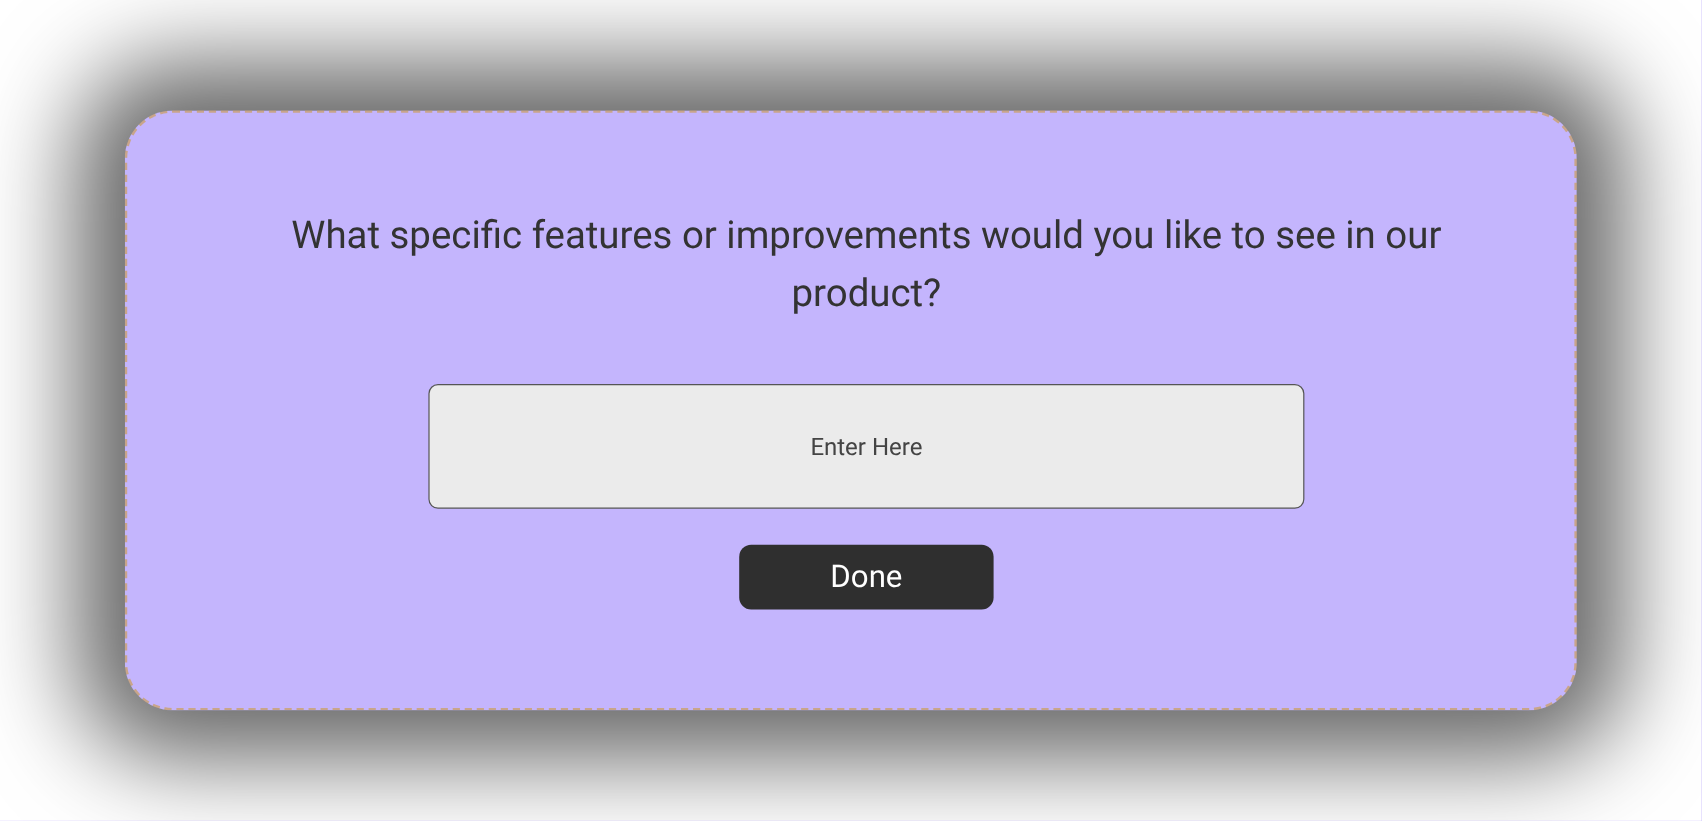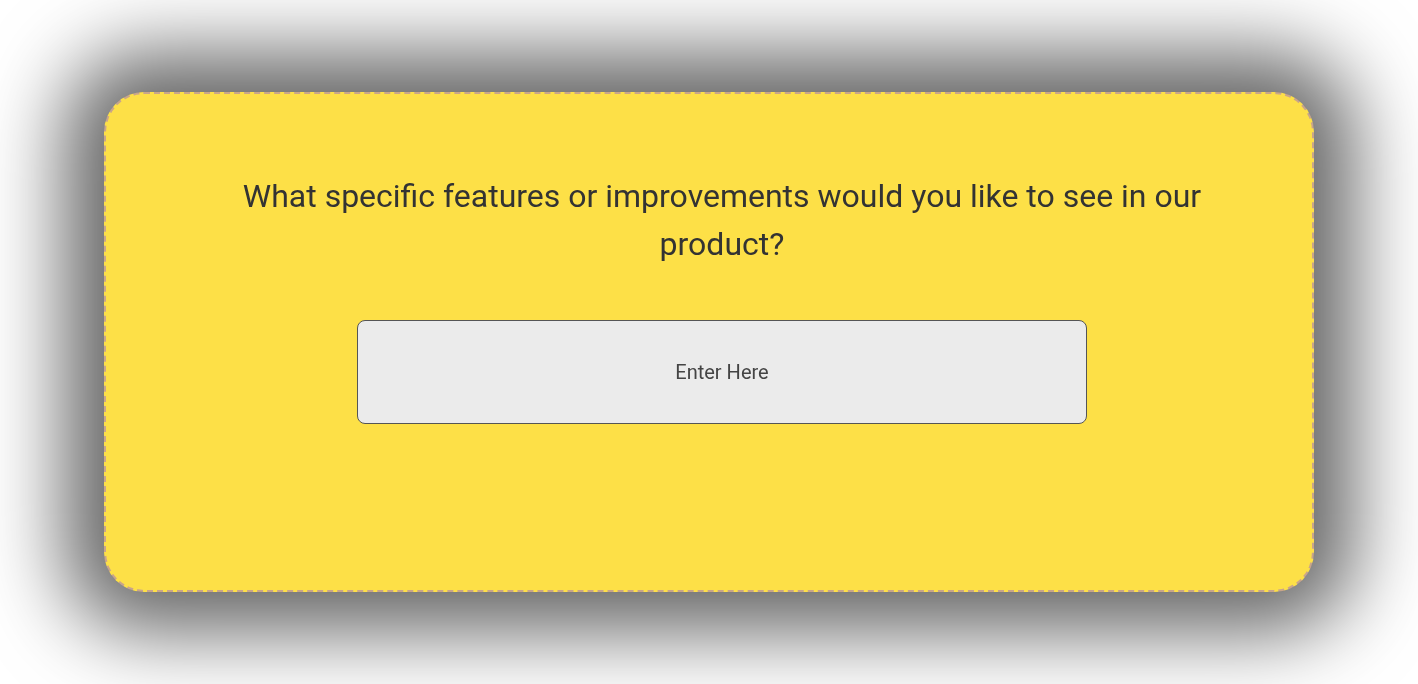--- a/index.html
+++ b/index.html
@@ -14,21 +14,21 @@
       background: #ffffff;
       display: flex;
       align-items: center;
       justify-content: center;
       font-family: -apple-system, BlinkMacSystemFont, "Segoe UI", Roboto, "Helvetica Neue", Arial, sans-serif;
     }
     
     .card {
       width: 1210px;
       height: 500px;
-      background: #fde047;
+      background: #c4b5fd;
       border: 2px dashed #c9a58a;
       border-radius: 40px;
       box-shadow: 0 0 80px 40px rgba(0,0,0,0.6);
       display: flex;
       flex-direction: column;
       align-items: center;
       padding-top: 78px;
       padding-left: 26px;
     }
     
@@ -74,13 +74,14 @@
       cursor: pointer;
       font-family: inherit;
     }
   </style>
 </head>
 <body>
 
 <div class="card">
   <div class="question">What specific features or improvements would you like to see in our product?</div>
   <input type="text" class="input-box" placeholder="Enter Here" style="">
+  <button class="done-button">Done</button>
 </div>
 
 </body></html>

